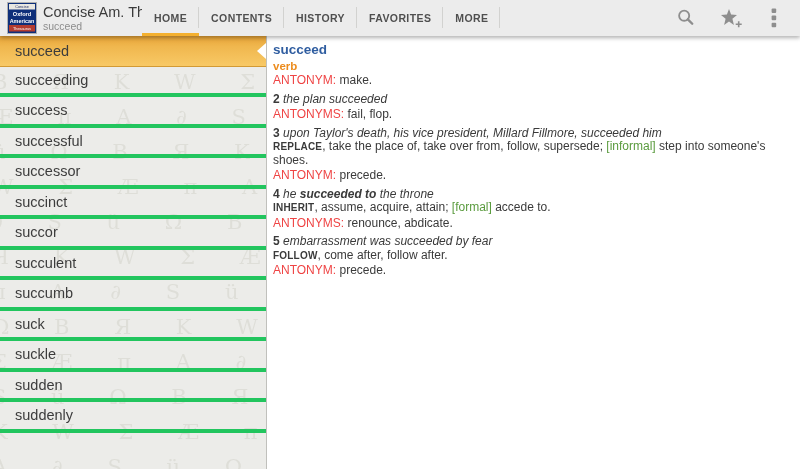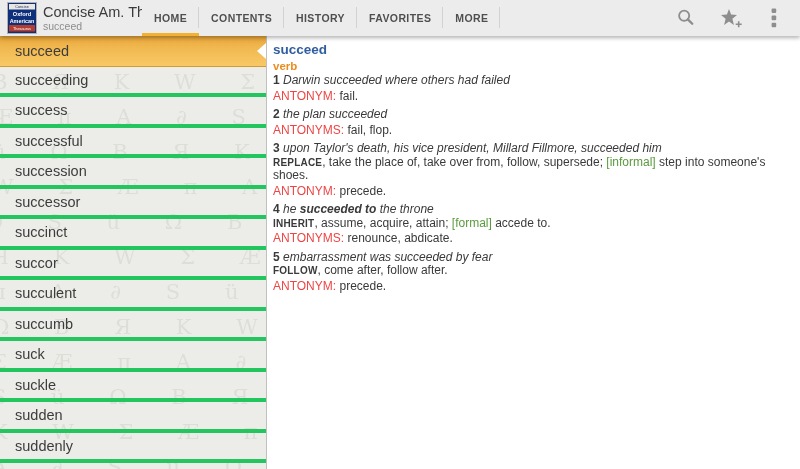--- a/index.html
+++ b/index.html
@@ -135,23 +135,20 @@
           <li class="row">
             <span class="row-label">succeeding</span>
           </li>
           <li class="row">
             <span class="row-label">success</span>
           </li>
           <li class="row">
             <span class="row-label">successful</span>
           </li>
           <li class="row">
-            <span class="row-label">succession</span>
-          </li>
-          <li class="row">
             <span class="row-label">successor</span>
           </li>
           <li class="row">
             <span class="row-label">succinct</span>
           </li>
           <li class="row">
             <span class="row-label">succor</span>
           </li>
           <li class="row">
             <span class="row-label">succulent</span>
@@ -172,22 +169,21 @@
             <span class="row-label">suddenly</span>
           </li>
         </ul>
     </aside>
 
     <section class="content">
       <h1 class="headword">succeed</h1>
       <div class="pos">verb</div>
       <div id="senses">
           <div class="sense">
-    <div class="example"><span class="num">1</span> <i class="ex-pre">Darwin succeeded where others had failed</i><i class="ex-bold"></i><i class="ex-post"></i></div>
-    <div class="ant"><span class="ant-label">ANTONYM:</span><span class="ant-text"> fail.</span></div>
+    <div class="ant"><span class="ant-label">ANTONYM:</span><span class="ant-text"> make.</span></div>
   </div>
           <div class="sense">
     <div class="example"><span class="num">2</span> <i class="ex-pre">the plan succeeded</i><i class="ex-bold"></i><i class="ex-post"></i></div>
     <div class="ant"><span class="ant-label">ANTONYMS:</span><span class="ant-text"> fail, flop.</span></div>
   </div>
           <div class="sense">
     <div class="example"><span class="num">3</span> <i class="ex-pre">upon Taylor's death, his vice president, Millard Fillmore, succeeded him</i><i class="ex-bold"></i><i class="ex-post"></i></div>
     <div class="syns"><span class="lead">REPLACE</span><span class="rest">, take the place of, take over from, follow, supersede; </span><span class="reg">[informal]</span><span class="tail"> step into someone's shoes.</span></div>
     <div class="ant"><span class="ant-label">ANTONYM:</span><span class="ant-text"> precede.</span></div>
   </div>

